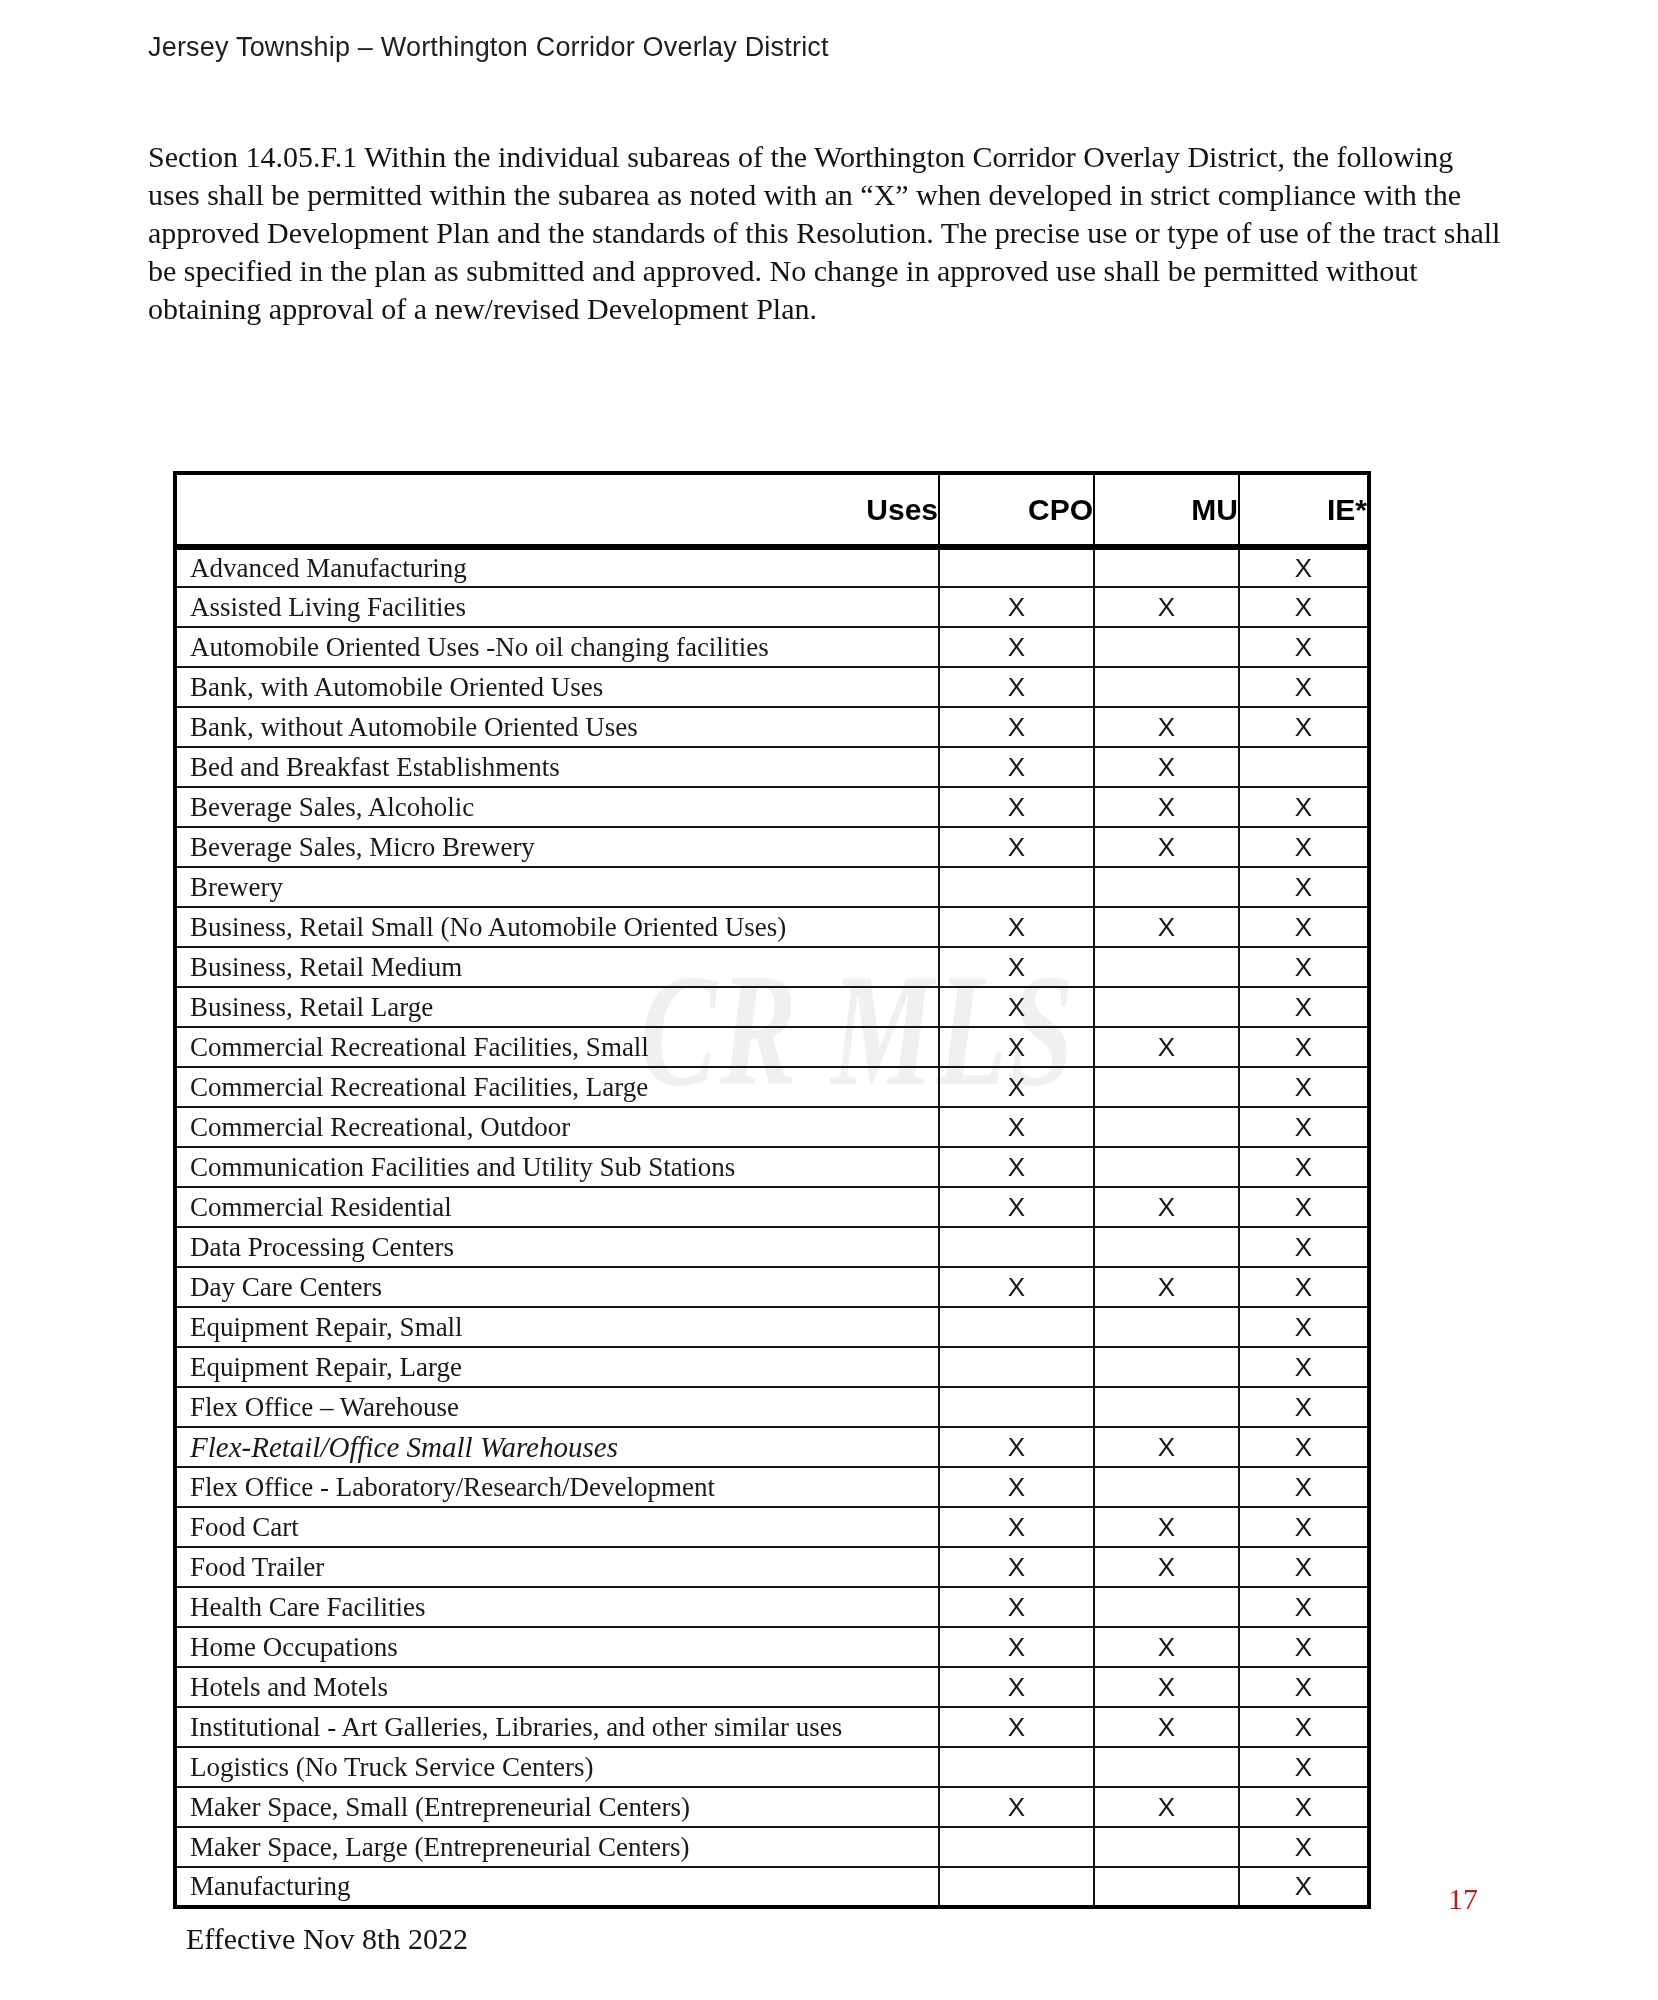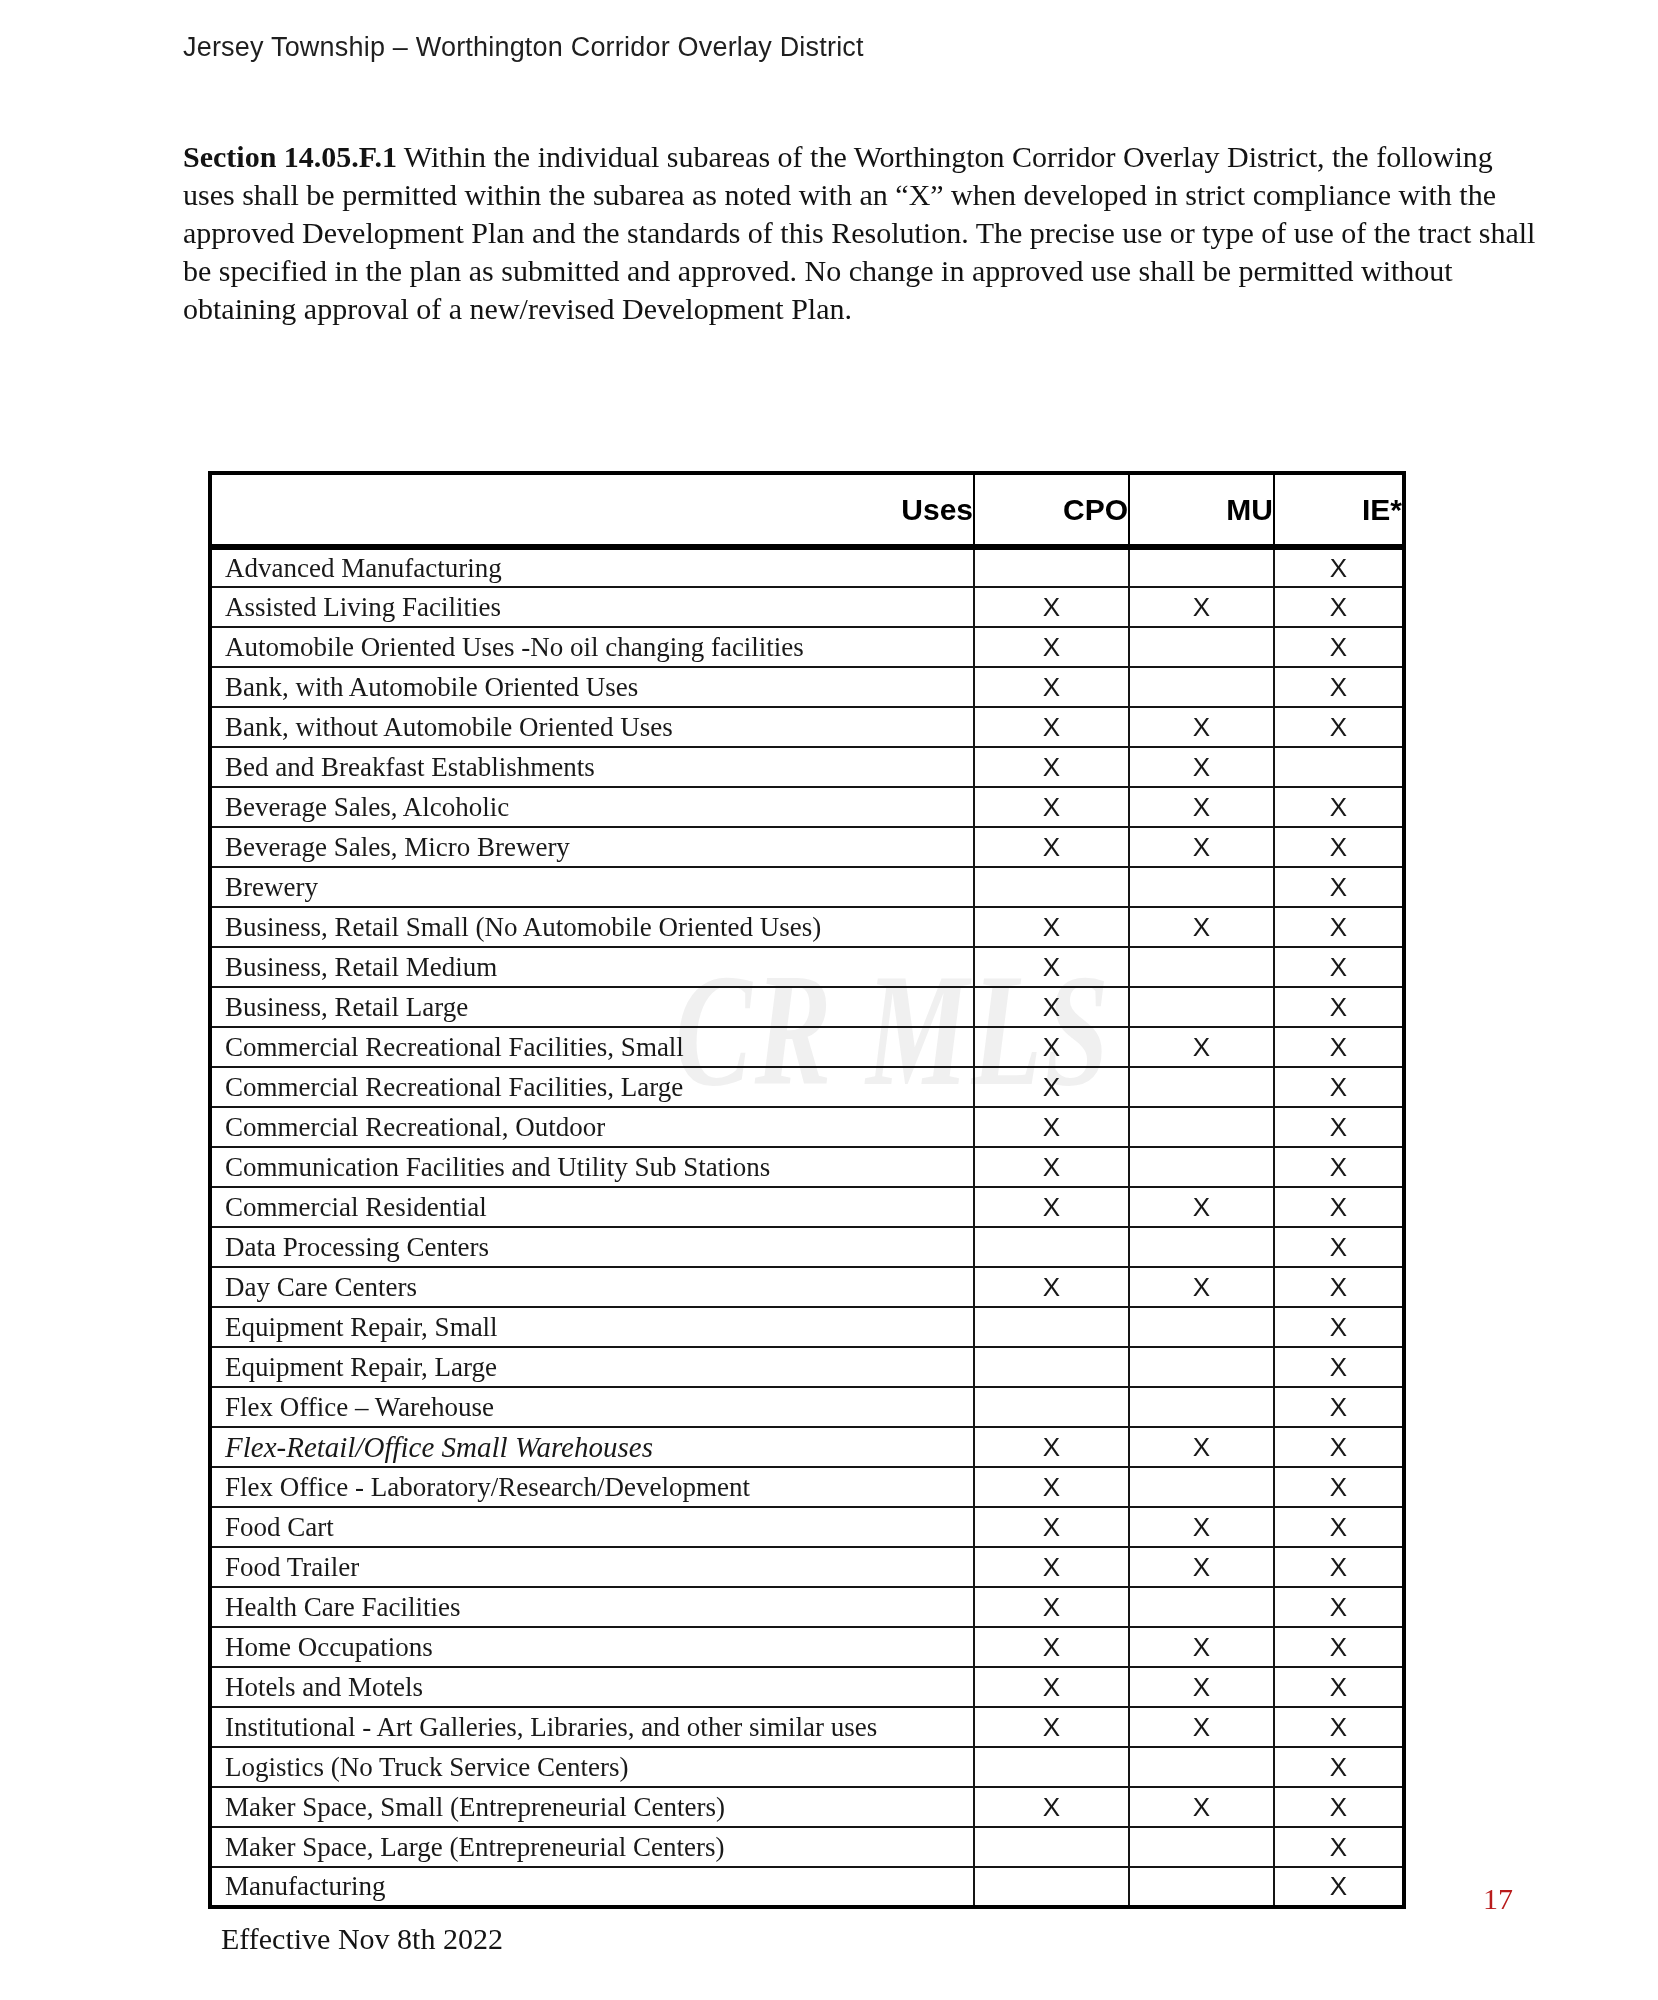--- a/index.html
+++ b/index.html
@@ -4,35 +4,35 @@
 <style>
   html, body { margin: 0; padding: 0; }
   body {
     width: 1658px; height: 2000px;
     background: #ffffff;
     position: relative;
     font-family: "Liberation Sans", sans-serif;
     color: #1a1a1a;
     -webkit-font-smoothing: antialiased;
   }
-  .page { position: absolute; inset: 0; overflow: hidden; margin-left: 35px; }
+  .page { position: absolute; inset: 0; overflow: hidden; }
 
   .doc-header {
     position: absolute; left: 148px; top: 32px;
     font-family: "Liberation Sans", sans-serif;
     font-size: 27px; color: #1f1f1f; letter-spacing: 0.2px;
   }
 
   .intro {
     position: absolute; left: 148px; top: 138px; width: 1358px;
     margin: 0;
     font-family: "Liberation Serif", serif;
     font-size: 30px; line-height: 38px; color: #131313;
   }
-  .intro b { font-weight: 700; }
+  .intro b { font-weight: 400; }
 
   .watermark {
     position: absolute; left: 640px; top: 950px;
     font-family: "Liberation Serif", serif;
     font-style: italic; font-weight: 700;
     font-size: 160px; line-height: 1;
     color: rgba(40, 40, 40, 0.07);
     transform: scaleX(0.72);
     transform-origin: left top;
     letter-spacing: 4px;

